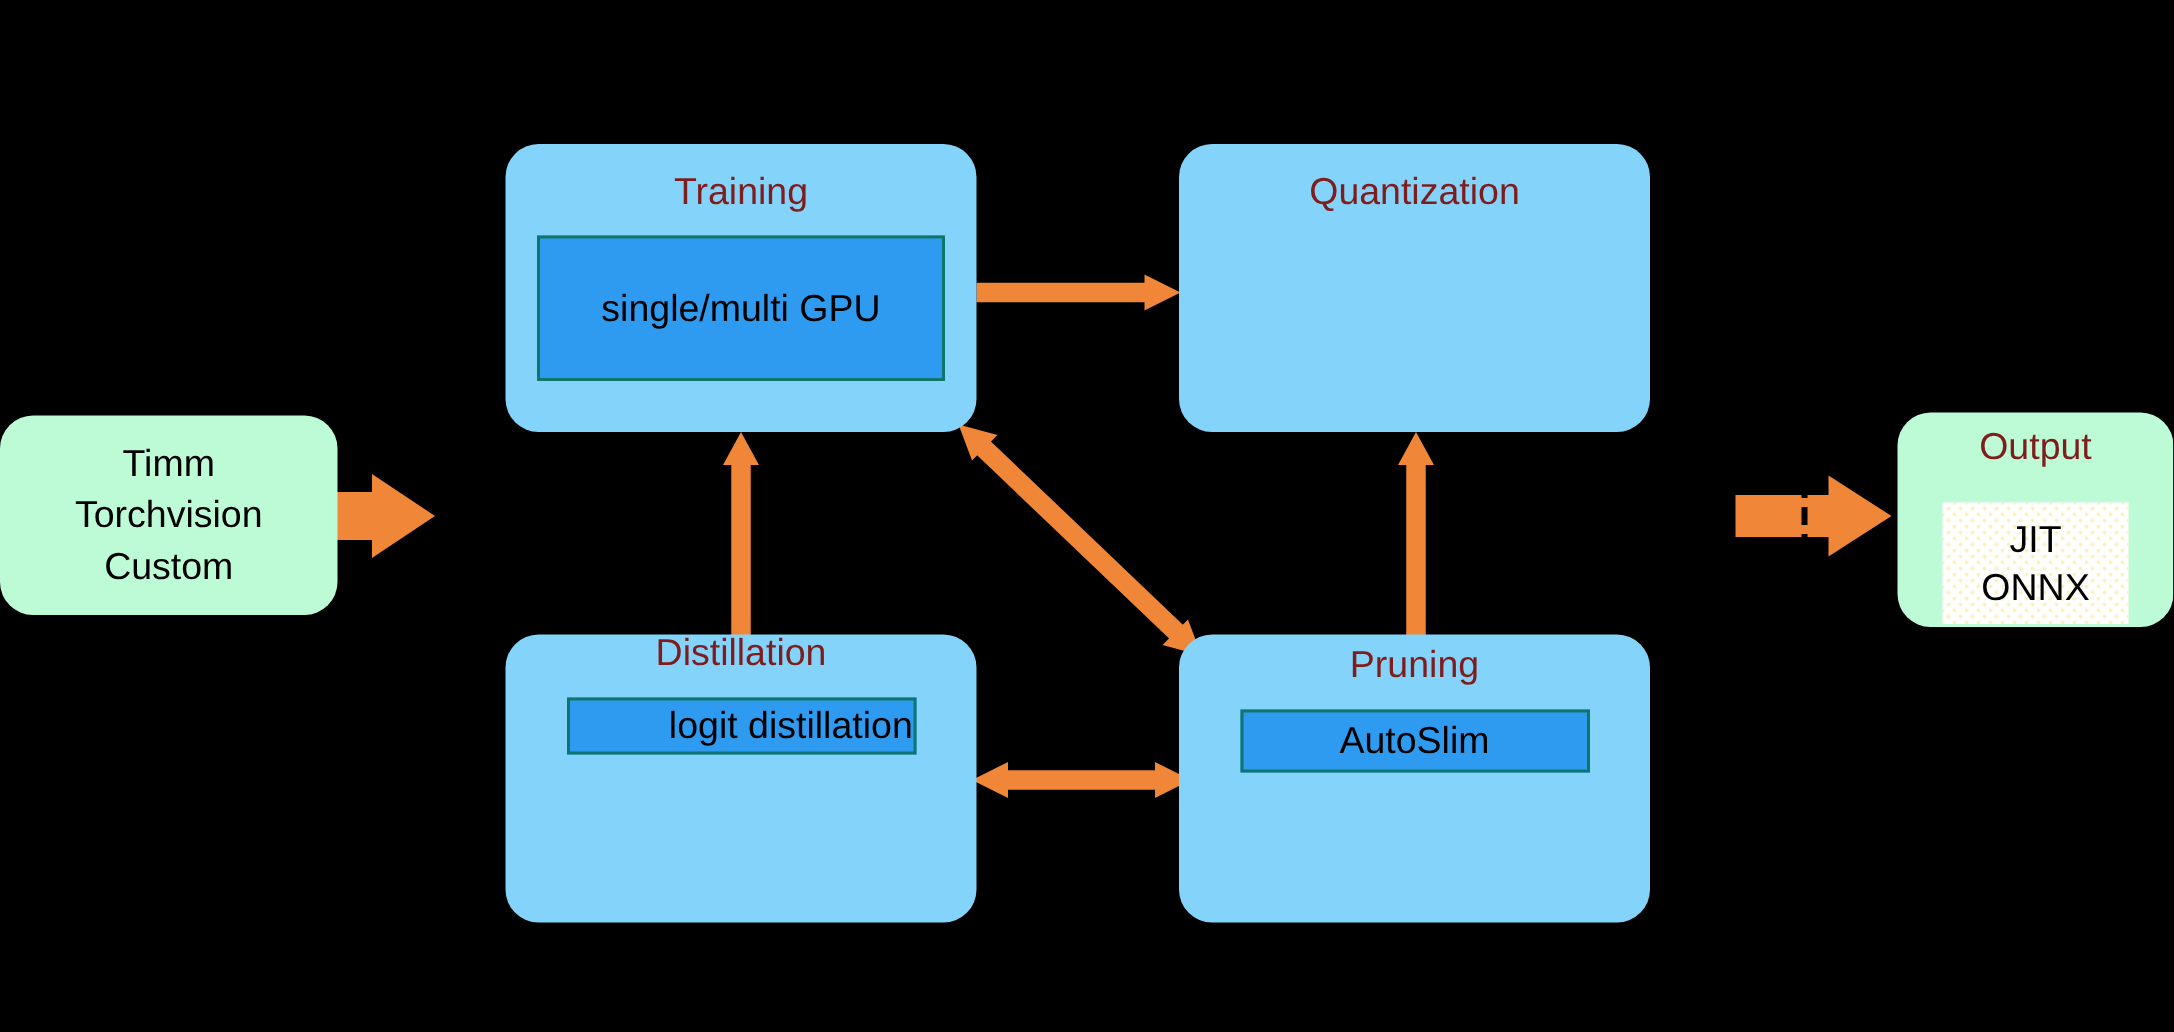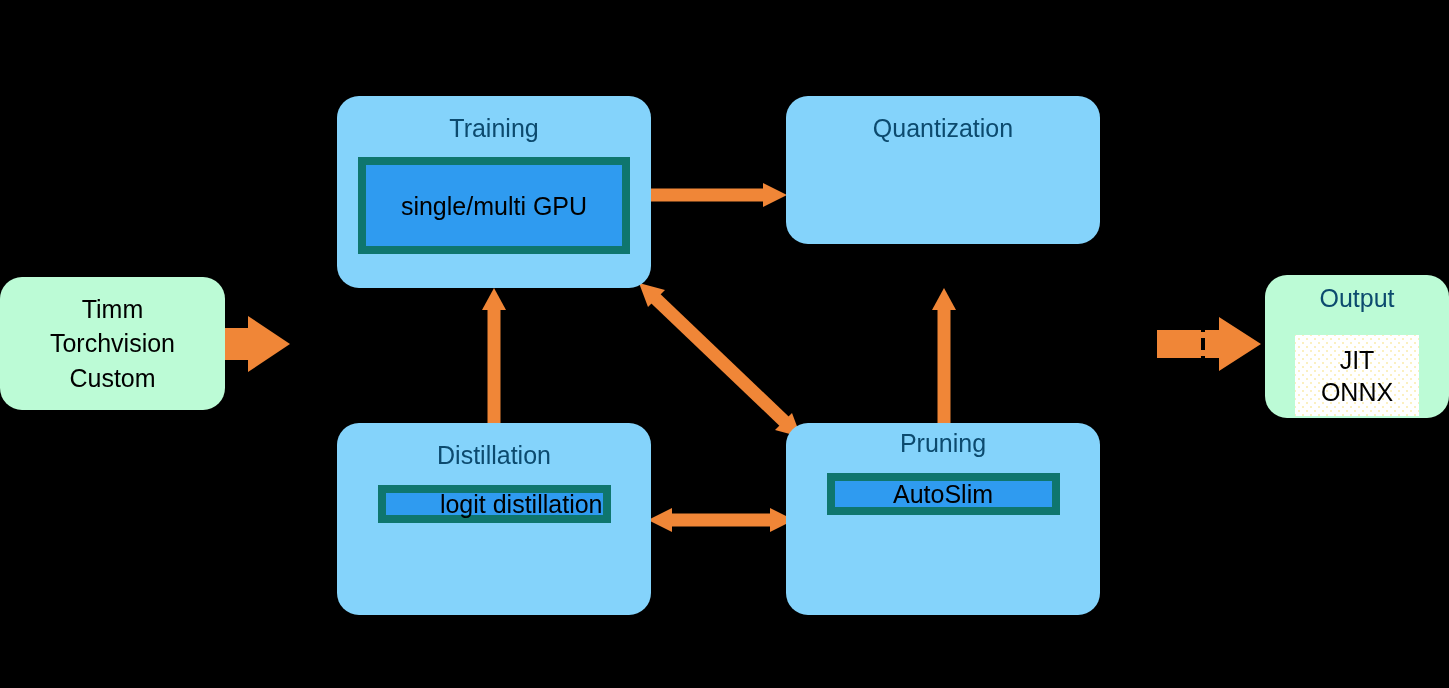--- a/index.html
+++ b/index.html
@@ -25,30 +25,30 @@
     border-radius: 22px;
     display: flex;
     flex-direction: column;
     align-items: center;
   }
   .node.blue  { background: #84D3FB; }
   .node.green { background: #BCFBD6; }
 
   .node-title {
     font-size: 25px;
-    color: #0c4a6e;
+    color: #7f1d1d;
     line-height: 1;
     text-align: right;
     white-space: nowrap;
   }
 
   .inner-box {
     box-sizing: border-box;
     background: #2F9BF0;
-    border: 8px solid #0f766e;
+    border: 2px solid #0f766e;
     display: flex;
     flex-direction: column;
     align-items: center;
     justify-content: center;
   }
   .inner-line {
     font-size: 25px;
     color: #000000;
     line-height: 1.28;
     text-align: center;
@@ -135,25 +135,25 @@
     <div class="plain-line">Custom</div>
   </div>
 
   <div class="node blue" style="left:337px; top:96px; width:314px; height:192px; padding-top:20px;">
     <div class="node-title">Training</div>
     <div class="inner-box" style="margin-top:16px; width:272px; height:97px;">
       <div class="inner-line">single/multi GPU</div>
     </div>
   </div>
 
-  <div class="node blue" style="left:786px; top:96px; width:314px; height:148px; padding-top:20px;">
+  <div class="node blue" style="left:786px; top:96px; width:314px; height:192px; padding-top:20px;">
     <div class="node-title">Quantization</div>
   </div>
 
-  <div class="node blue" style="left:337px; top:423px; width:314px; height:192px; padding-top:20px;">
+  <div class="node blue" style="left:337px; top:423px; width:314px; height:192px; ">
     <div class="node-title">Distillation</div>
     <div class="inner-box" style="margin-top:17px; width:233px; height:38px;align-items:flex-end;">
       <div class="inner-line">logit distillation</div>
     </div>
   </div>
 
   <div class="node blue" style="left:786px; top:423px; width:314px; height:192px; padding-top:8px;">
     <div class="node-title">Pruning</div>
     <div class="inner-box" style="margin-top:17px; width:233px; height:42px;">
       <div class="inner-line">AutoSlim</div>

